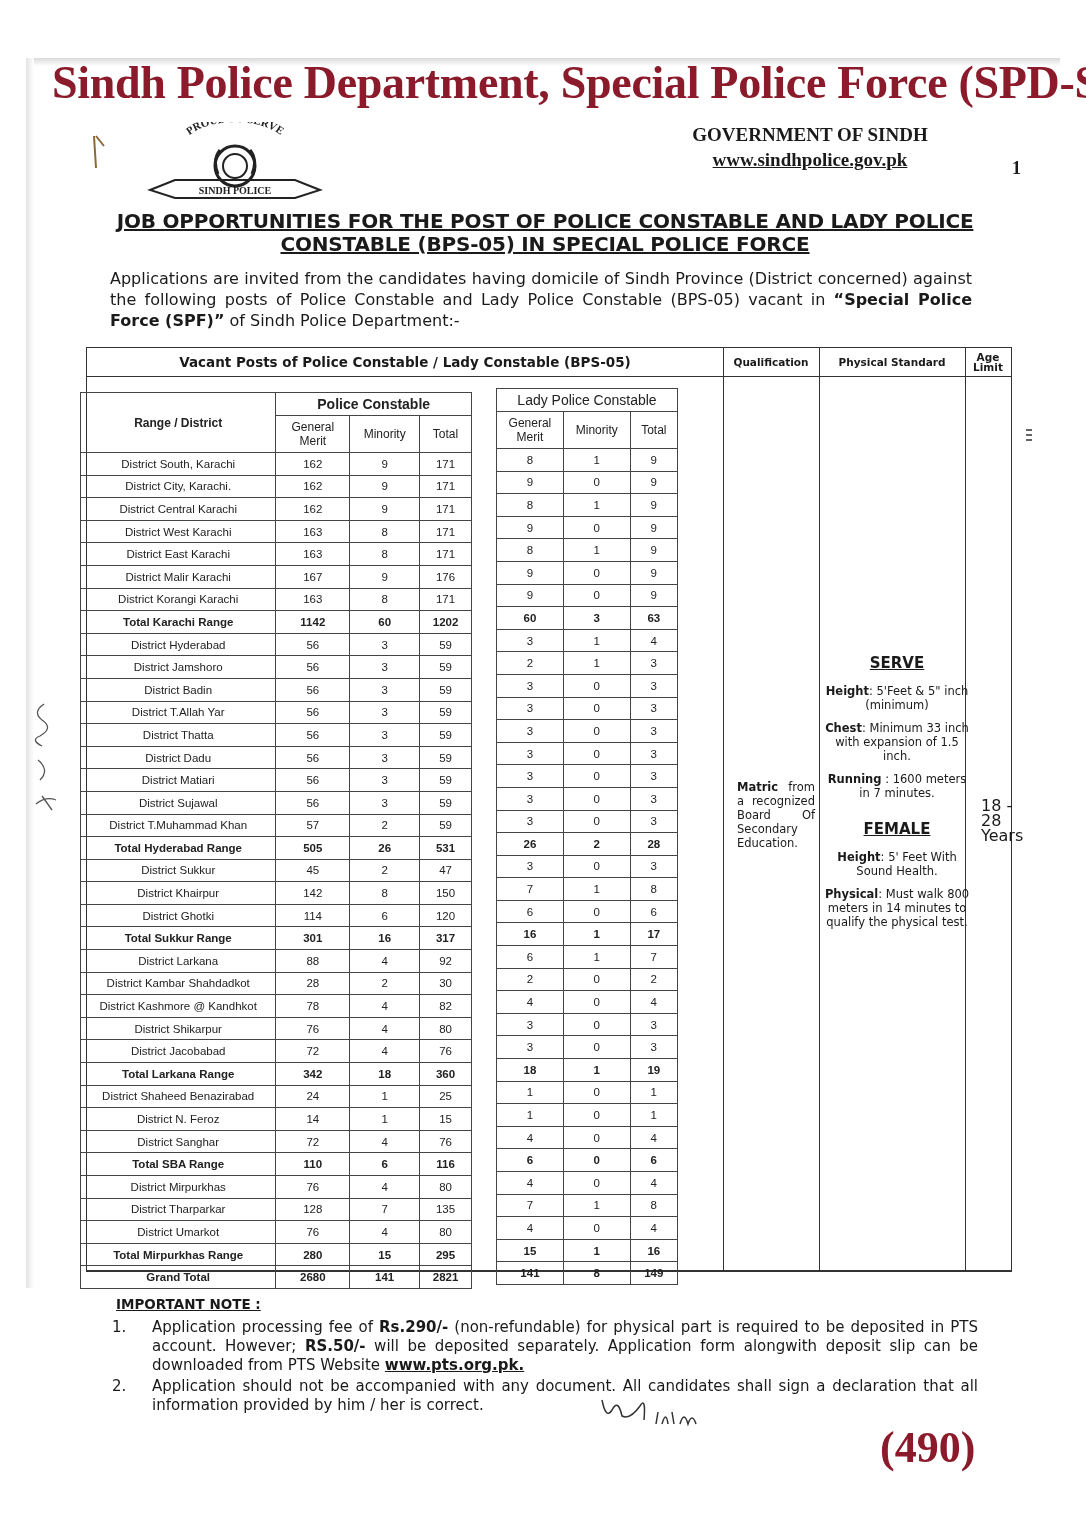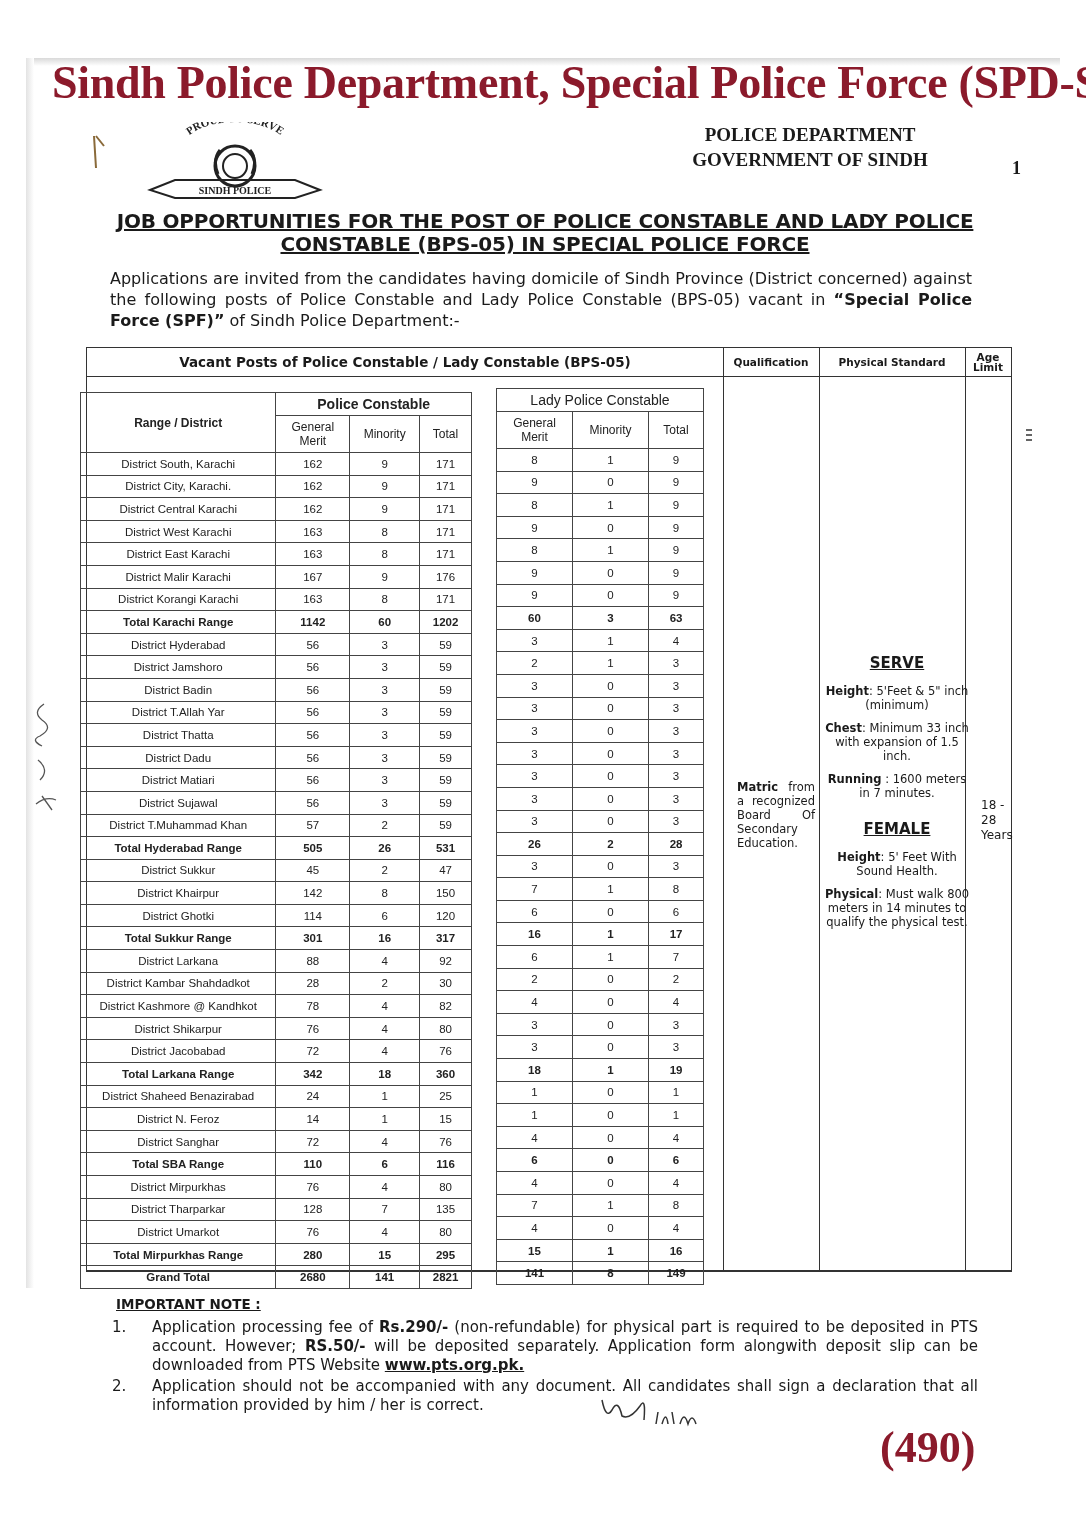--- a/index.html
+++ b/index.html
@@ -63,35 +63,35 @@
     position: absolute; left: 650px; top: 432px; width: 78px; font-size: 11.5px; line-height: 14px; text-align: justify;
   }
   .qual-text b { font-weight: bold; }
   .phys {
     position: absolute; left: 735px; top: 308px; width: 150px; text-align: center; font-size: 11.5px; line-height: 14px;
   }
   .phys .sect { font-weight: bold; font-size: 15px; text-decoration: underline; margin: 0 0 14px; }
   .phys p { margin: 0 0 9px; }
   .phys b { font-weight: bold; }
   .age {
-    position: absolute; left: 894px; top: 450px; font-size: 12px; line-height: 15px;
+    position: absolute; left: 894px; top: 450px; font-size: 16px; line-height: 15px;
   }
 
   
   table.inner {
     position: absolute; border-collapse: collapse; font-family: "Liberation Sans", sans-serif;
     font-size: 11.5px; color: #222;
   }
   table.inner td, table.inner th {
     border: 1px solid #444; text-align: center; padding: 0; height: 21.6px;
   }
   table.inner th { font-weight: bold; font-size: 14px; }
   table.inner tr.total td { font-weight: bold; }
   #pc-table { left: 80px; top: 392px; width: 392px; }
-  #lpc-table { left: 496px; top: 388px; width: 208px; }
+  #lpc-table { left: 496px; top: 388px; width: 182px; }
   #pc-table col.c0 { width: 196px; }
   #pc-table col.c1 { width: 74px; }
   #pc-table col.c2 { width: 70px; }
   #pc-table col.c3 { width: 52px; }
   #lpc-table col.c1 { width: 72px; }
   #lpc-table col.c2 { width: 72px; }
   #lpc-table col.c3 { width: 52px; }
   table.inner th.grp { height: 22px; }
   table.inner th.sub { height: 36px; line-height: 14px; font-weight: normal; font-size: 12px; }
   table.inner th.rd { font-weight: bold; font-size: 12px; }
@@ -132,22 +132,22 @@
     <textPath href="#arc" startOffset="50%" text-anchor="middle">PROUD TO SERVE</textPath>
   </text>
   <circle cx="95" cy="44" r="20" fill="none" stroke="#222" stroke-width="3"></circle>
   <circle cx="95" cy="44" r="12" fill="none" stroke="#222" stroke-width="2"></circle>
   <path d="M78 52 Q72 38 80 28 M112 52 Q118 38 110 28" stroke="#222" stroke-width="3" fill="none"></path>
   <path d="M10 68 L35 58 L155 58 L180 68 L155 76 L35 76 Z" fill="none" stroke="#222" stroke-width="2"></path>
   <text x="95" y="72" text-anchor="middle" font-family="Liberation Serif, serif" font-weight="bold" font-size="10" fill="#222">SINDH POLICE</text>
 </svg>
 
 <div class="dept-block">
-  <div>POLICE DEPARTMENT</div>
   <div>GOVERNMENT OF SINDH</div>
+  <div class="url">www.sindhpolice.gov.pk</div>
 </div>
 <div class="page-num">1</div>
 
 <div class="headline">
   <div>JOB OPPORTUNITIES FOR THE POST OF POLICE CONSTABLE AND LADY POLICE</div>
   <div>CONSTABLE (BPS-05) IN SPECIAL POLICE FORCE</div>
 </div>
 
 <div class="intro">
   <span>Applications are invited from the candidates having domicile of Sindh Province (District concerned) against the following posts of Police Constable and Lady Police Constable (BPS-05) vacant in </span><b>“Special Police Force (SPF)”</b><span> of Sindh Police Department:-</span>

